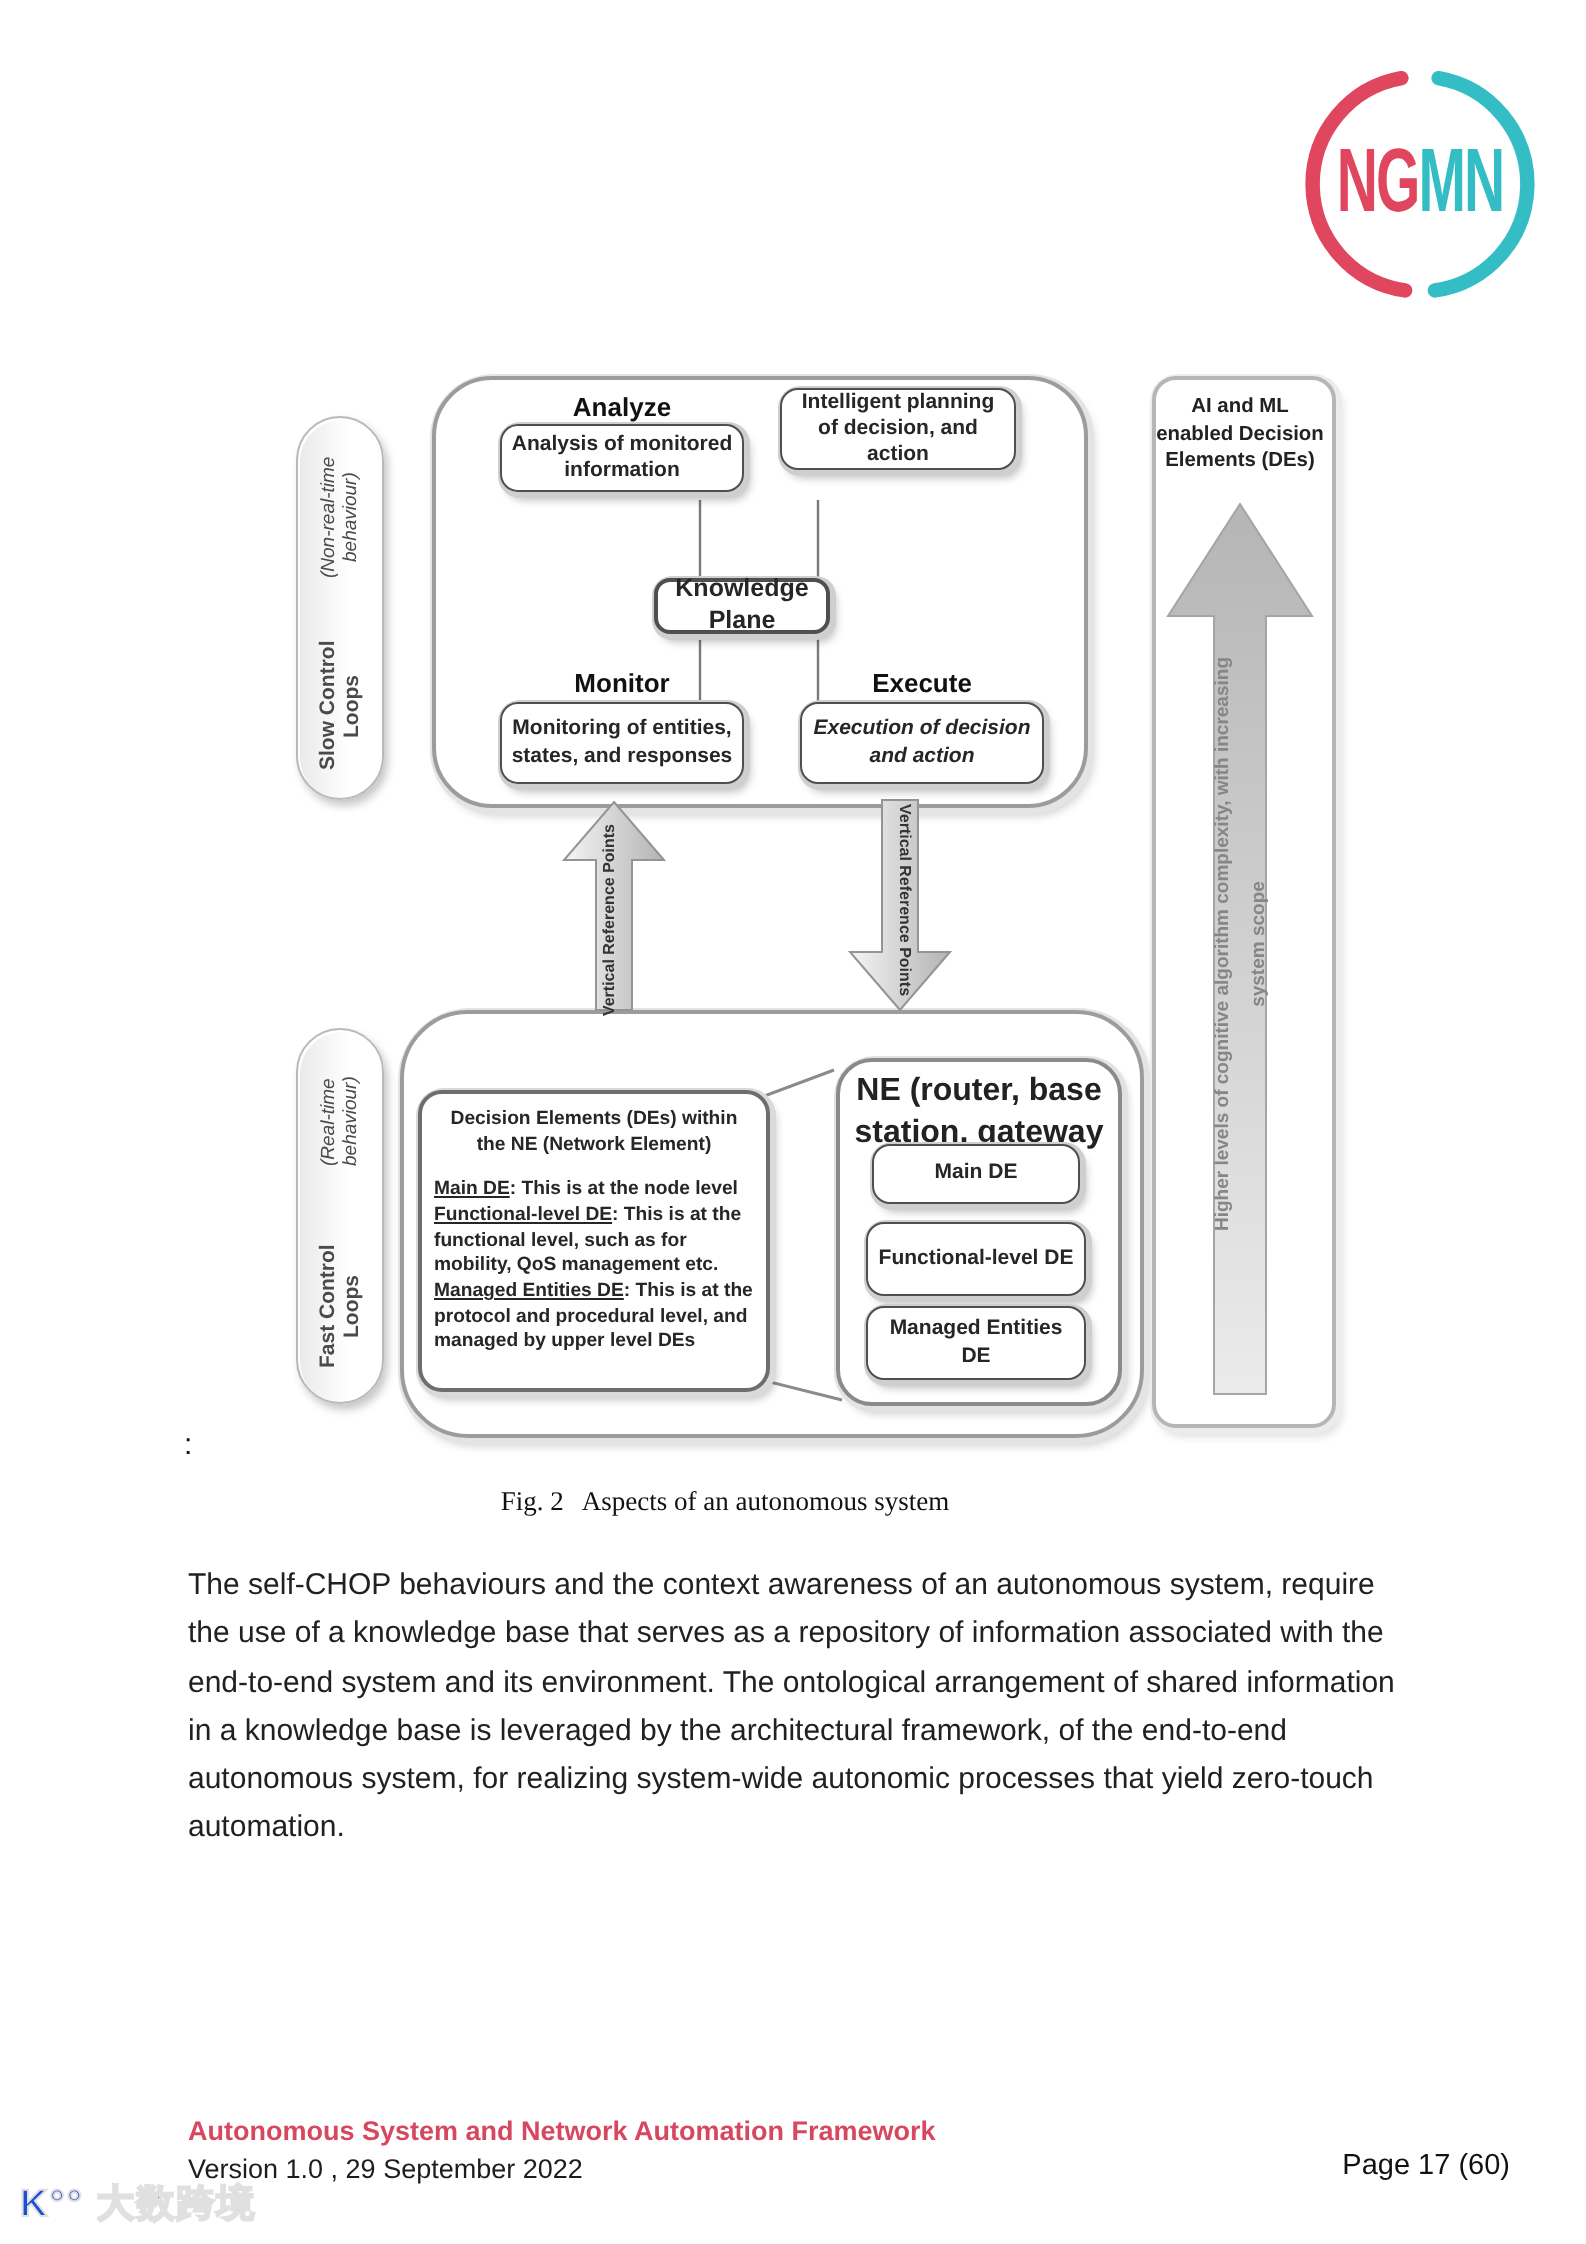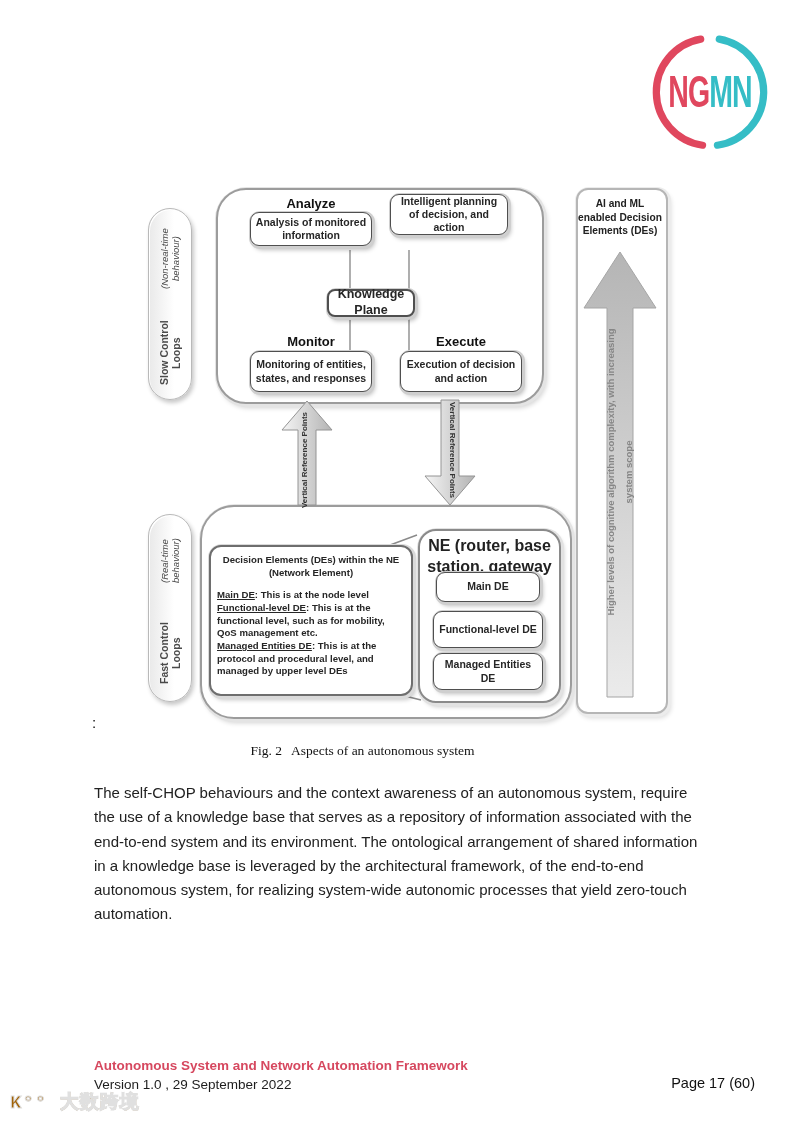--- a/index.html
+++ b/index.html
@@ -43,24 +43,24 @@
   .node{position:absolute;background:#fff;border:1px solid #4f4f4f;border-radius:9px;
         box-shadow:1px 1px 0 2px #cfcfcf,3px 4px 4px rgba(0,0,0,.25);
         display:flex;align-items:center;justify-content:center;text-align:center;
         font-weight:700;color:#262626;font-size:10.5px;line-height:1.25;
         padding:2px 4px;box-sizing:border-box;}
   #node-analysis{left:250px;top:212px;width:122px;height:34px;}
   #node-plan{left:390px;top:194px;width:118px;height:41px;}
   #node-knowledge{left:327px;top:289px;width:88px;height:28px;font-size:12.5px;
                   border-width:2px;border-radius:8px;}
   #node-monitor{left:250px;top:351px;width:122px;height:41px;}
-  #node-execute{left:400px;top:351px;width:122px;height:41px;}
-
-  
-  .desc-box{position:absolute;left:209px;top:545px;width:204px;height:151px;background:#fff;
+  #node-execute{left:400px;top:351px;width:122px;height:41px;font-style:italic;}
+
+  
+  .desc-box{position:absolute;left:209px;top:545px;width:176px;height:151px;background:#fff;
             border:2px solid #6e6e6e;border-radius:12px;
             box-shadow:1px 1px 0 2px #dadada,3px 4px 4px rgba(0,0,0,.22);
             padding:7px 6px;box-sizing:border-box;font-size:9.6px;font-weight:700;
             color:#262626;line-height:1.32;}
   .desc-title{text-align:center;margin-bottom:10px;}
   .desc-item{text-align:left;}
   .desc-term{text-decoration:underline;}
 
   .ne-box{position:absolute;left:418px;top:529px;width:143px;height:174px;background:#fff;
           border:2px solid #8a8a8a;border-radius:18px;
@@ -81,21 +81,21 @@
   .cap-prefix{margin-right:9px;}
   .body-text{position:absolute;left:94px;top:781px;width:614px;font-size:15px;
              line-height:1.62;color:#212121;}
   .body-text p{margin:0;}
 
   
   .footer-title{position:absolute;left:94px;top:1058px;font-size:13.5px;font-weight:700;color:#d6485f;}
   .footer-version{position:absolute;left:94px;top:1077px;font-size:13.5px;color:#1d1d1d;}
   .footer-page{position:absolute;right:38px;top:1075px;font-size:14.5px;color:#111;}
   .watermark{position:absolute;left:10px;top:1089px;font-size:19px;font-weight:700;
-             color:#a16207;-webkit-text-stroke:1px #e0e0e0;letter-spacing:1px;font-family:Liberation Mono, monospace;}
+             color:#1d4ed8;-webkit-text-stroke:1px #e0e0e0;letter-spacing:1px;}
 
   .overlay{position:absolute;left:0;top:0;pointer-events:none;}
   .svg-label{font-family:"Liberation Sans",sans-serif;font-weight:700;}
 </style>
 </head>
 <body>
 
 <div class="page">
 
   <div class="logo">

